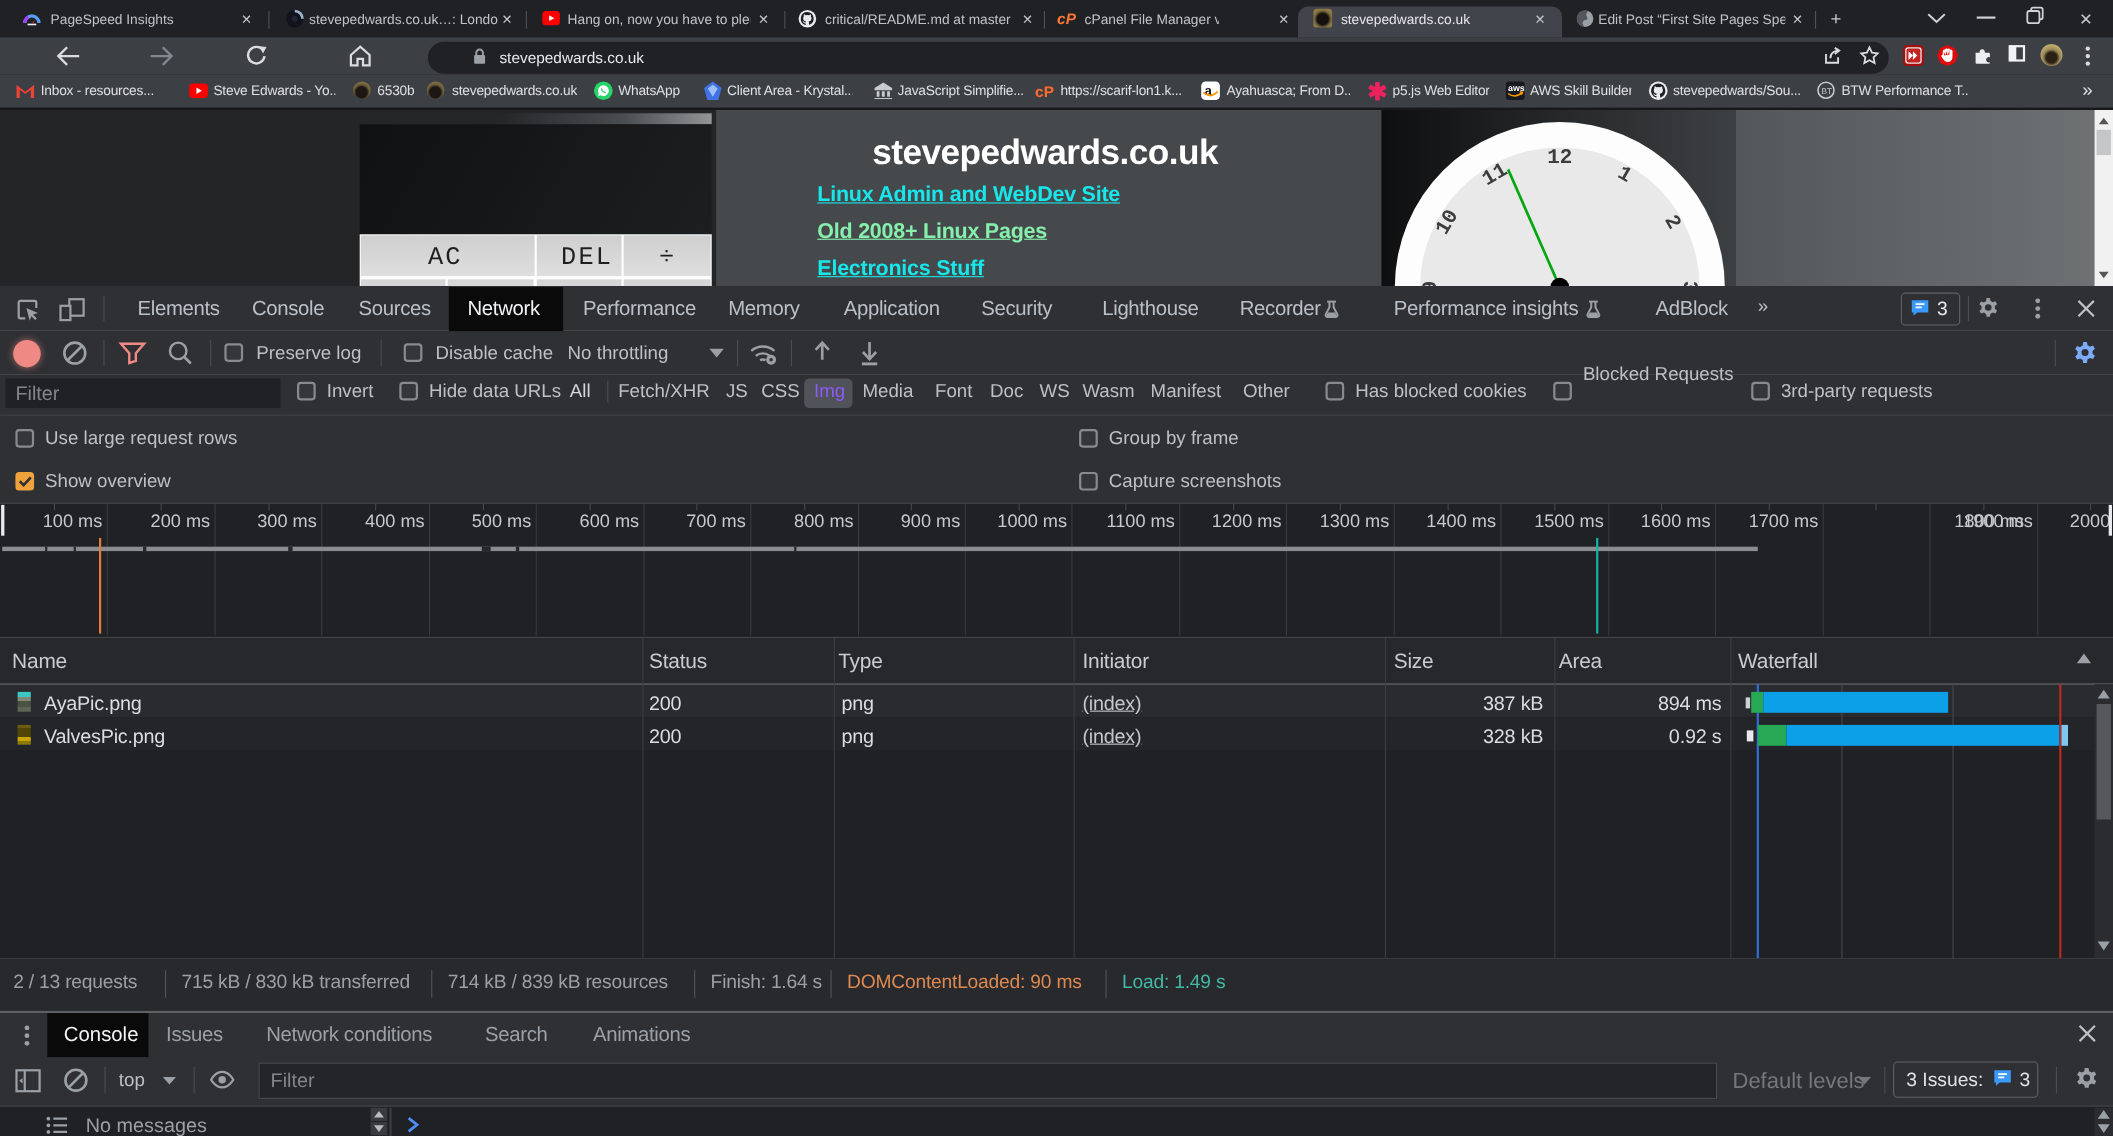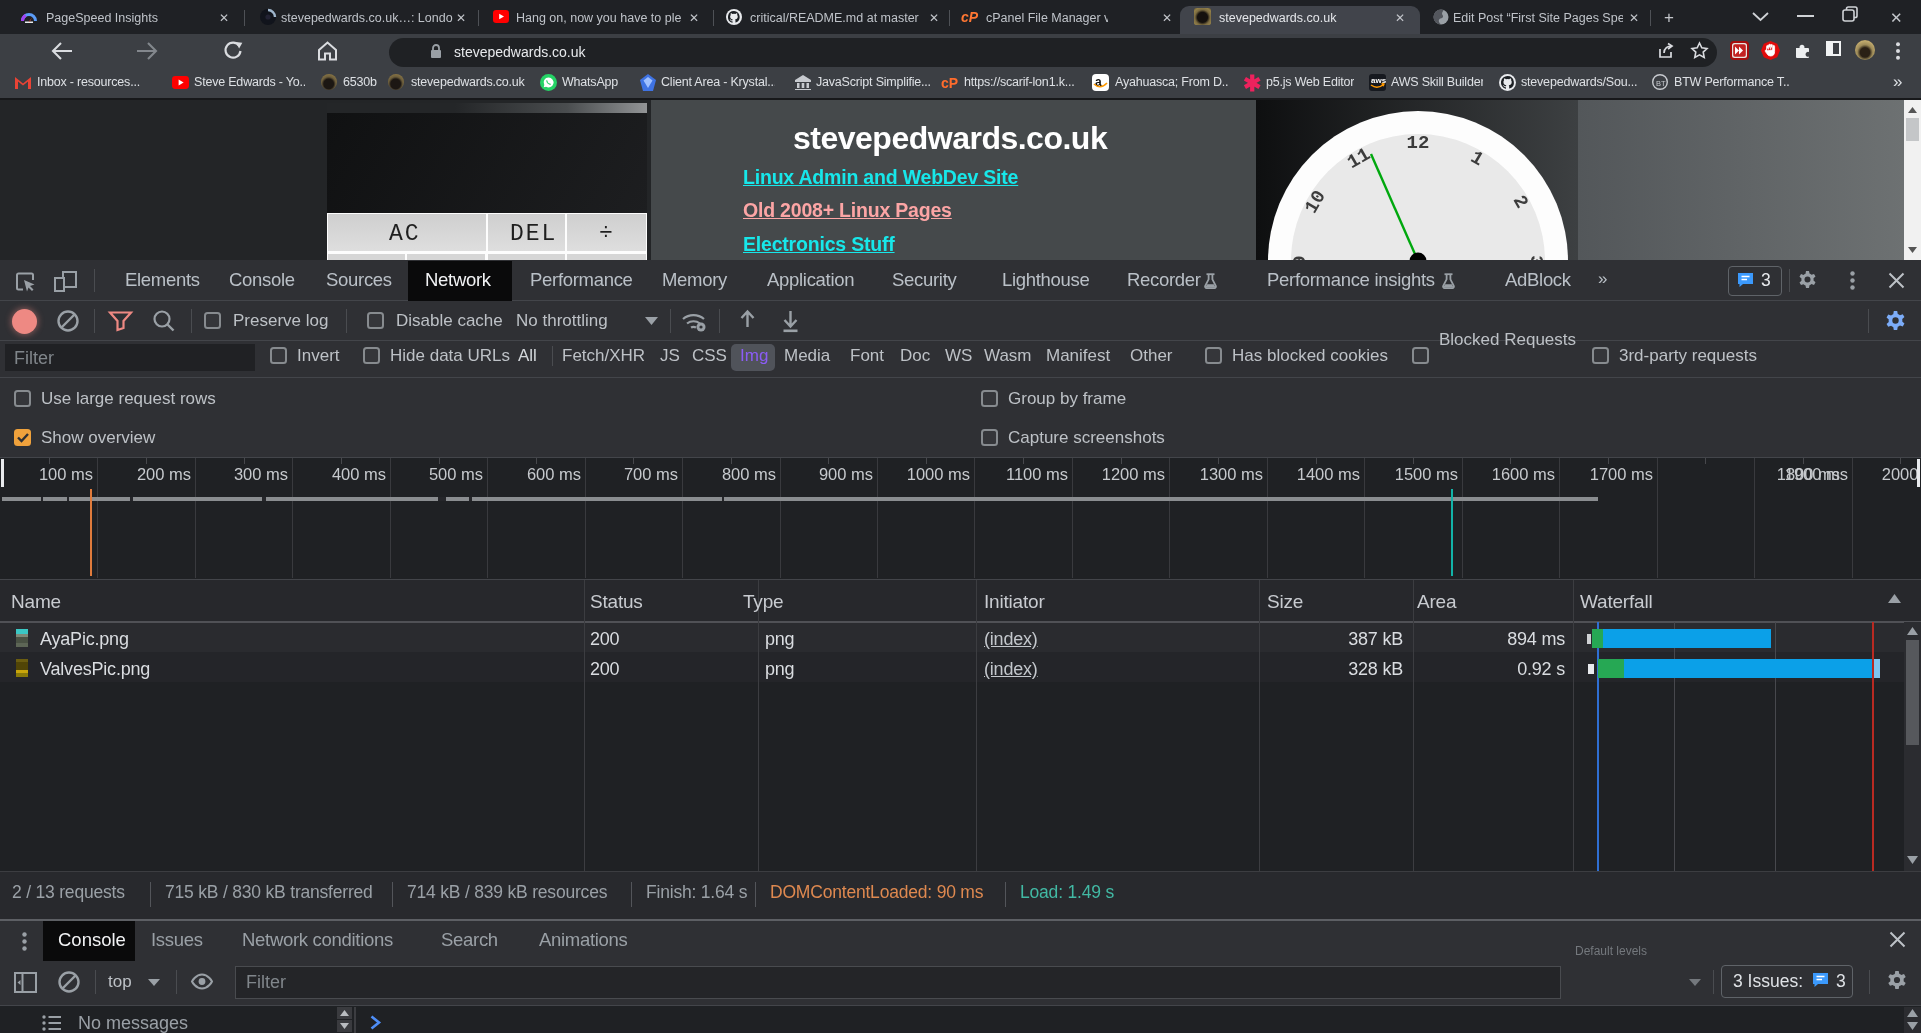--- a/index.html
+++ b/index.html
@@ -243,21 +243,21 @@
       <div class="lcd" style="left:183px;top:8px;">DEL</div>
       <div class="lcd" style="left:272px;top:8px;">÷</div>
       <div class="abs" style="left:1px;top:41px;width:77px;height:6px;background:#d6d6d6;"></div>
       <div class="abs" style="left:80px;top:41px;width:78px;height:6px;background:#d6d6d6;"></div>
       <div class="abs" style="left:161px;top:41px;width:77px;height:6px;background:#d6d6d6;"></div>
       <div class="abs" style="left:240px;top:41px;width:79px;height:6px;background:#d6d6d6;"></div>
     </div>
 
     <div class="txt" style="left:793px;top:20px;width:320px;font-size:32px;font-weight:bold;color:#fff;letter-spacing:-0.5px;">stevepedwards.co.uk</div>
     <div class="txt sl" style="left:743px;top:66px;color:#17e7ea;">Linux Admin and WebDev Site</div>
-    <div class="txt sl" style="left:743px;top:99px;color:#fca5a5;">Old 2008+ Linux Pages</div>
+    <div class="txt sl" style="left:743px;top:99px;color:#86efac;">Old 2008+ Linux Pages</div>
     <div class="txt sl" style="left:743px;top:133px;color:#17e7ea;">Electronics Stuff</div>
 
     <svg class="abs" style="left:1268px;top:11px;" width="300" height="149" viewBox="0 0 300 149">
       <circle cx="150" cy="150" r="150" fill="#fdfdfd"></circle>
       <circle cx="150" cy="150" r="127" fill="#e9e9e9"></circle>
       <g fill="#3c3c3c" font-family="Liberation Mono" font-size="19" font-weight="bold" text-anchor="middle">
         <text x="150" y="37">12</text>
         <text x="210" y="53" transform="rotate(30 210 46)">1</text>
         <text x="254" y="97" transform="rotate(60 254 90)">2</text>
         <text x="90" y="53" transform="rotate(-30 90 46)">11</text>
@@ -516,21 +516,21 @@
 
       <div class="cd" style="left:583.75px;"></div>
       <div class="cd" style="left:757.5px;"></div>
       <div class="cd" style="left:976.25px;"></div>
       <div class="cd" style="left:1259px;"></div>
       <div class="cd" style="left:1412.5px;"></div>
       <div class="cd" style="left:1572.5px;"></div>
 
       <div class="th" style="left:11px;">Name</div>
       <div class="th" style="left:590px;">Status</div>
-      <div class="th" style="left:743px;text-align:right;">Type</div>
+      <div class="th" style="left:762px;text-align:right;">Type</div>
       <div class="th" style="left:984px;">Initiator</div>
       <div class="th" style="left:1267px;">Size</div>
       <div class="th" style="left:1417px;">Area</div>
       <div class="th" style="left:1580px;">Waterfall</div>
       <svg class="abs" style="left:1888px;top:334px;" width="13" height="9">
           <path d="M0 9 L 6.5 0 L 13 9 Z" fill="#9aa0a6"></path>
         </svg>
 
       <div class="abs" style="left:16px;top:369px;width:12px;height:18px;background:linear-gradient(180deg,#3bc8c4 0 28%,#7e8a78 28% 45%,#4a5244 45% 75%,#5d6656 75%);"></div>
       <div class="td" style="left:40px;top:369px;">AyaPic.png</div>
@@ -621,21 +621,21 @@
       <svg class="abs" style="left:148px;top:719px;" width="12" height="7">
           <path d="M0 0 L 12 0 L 6 7 Z" fill="#9aa0a6"></path>
         </svg>
       <div class="vsep" style="left:176px;top:710px;height:24px;"></div>
       <svg class="abs" style="left:190px;top:713px;" width="24" height="17">
         <path d="M12 1.5 C 5.5 1.5 2 8.5 2 8.5 S 5.5 15.5 12 15.5 S 22 8.5 22 8.5 S 18.5 1.5 12 1.5 Z" stroke="#9aa0a6" stroke-width="2" fill="none"></path>
         <circle cx="12" cy="8.5" r="3.4" fill="#9aa0a6"></circle>
         </svg>
       <div class="abs" style="left:235px;top:706px;width:1326px;height:33px;background:#242528;border:1px solid #494b4f;box-sizing:border-box;"></div>
       <div class="txt" style="left:246px;top:712px;font-size:18px;color:#80868b;">Filter</div>
-      <div class="txt" style="left:1575px;top:684px;font-size:12px;color:#74787d;">Default levels</div>
+      <div class="txt" style="left:1575px;top:712px;font-size:20px;color:#74787d;">Default levels</div>
       <svg class="abs" style="left:1689px;top:719px;" width="12" height="7">
           <path d="M0 0 L 12 0 L 6 7 Z" fill="#74787d"></path>
         </svg>
       <div class="vsep" style="left:1713px;top:710px;height:24px;"></div>
       <div class="abs" style="left:1721px;top:705px;width:132px;height:33px;border:1px solid #5f6368;border-radius:4px;box-sizing:border-box;"></div>
       <div class="txt" style="left:1733px;top:711px;font-size:17.5px;color:#dfe2e6;">3 Issues:</div>
       <svg class="abs" style="left:1812px;top:712px;" width="17" height="16">
           <path d="M1 1 H 16 V 12 H 6 L 2.5 15 V 12 H 1 Z" fill="#3b99fc"></path>
           <path d="M4.5 4.5 H 12.5 M4.5 7.5 H 10" stroke="#fff" stroke-width="1.6"></path>
         </svg>

